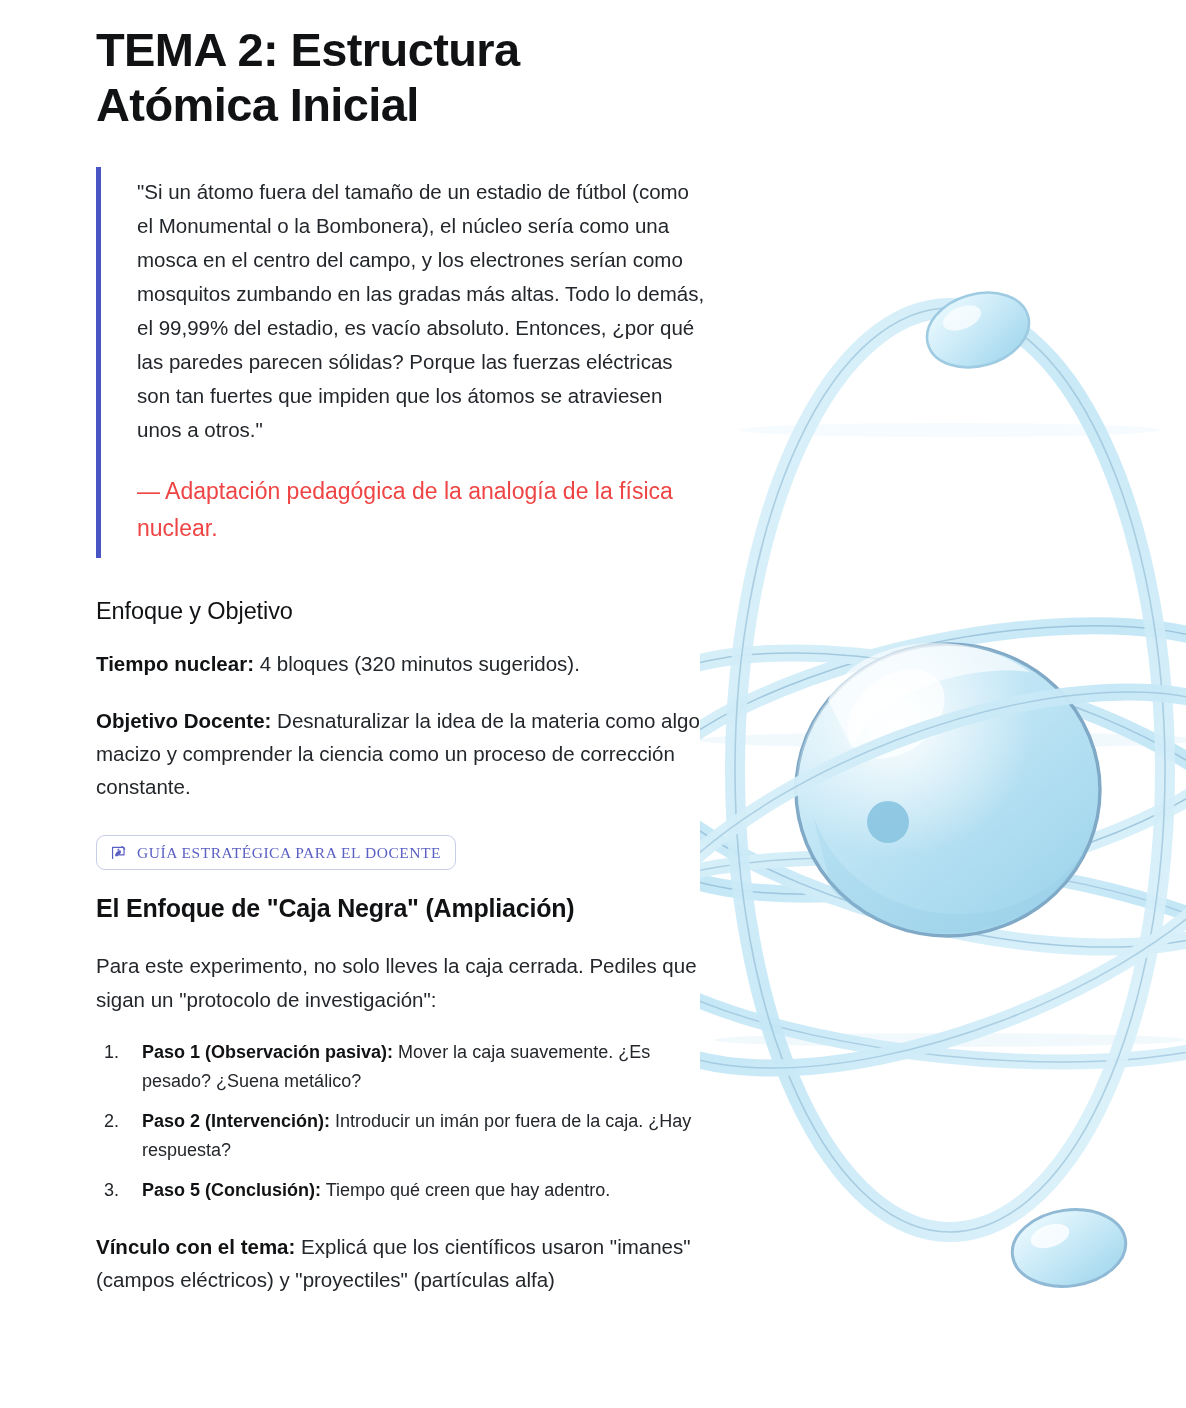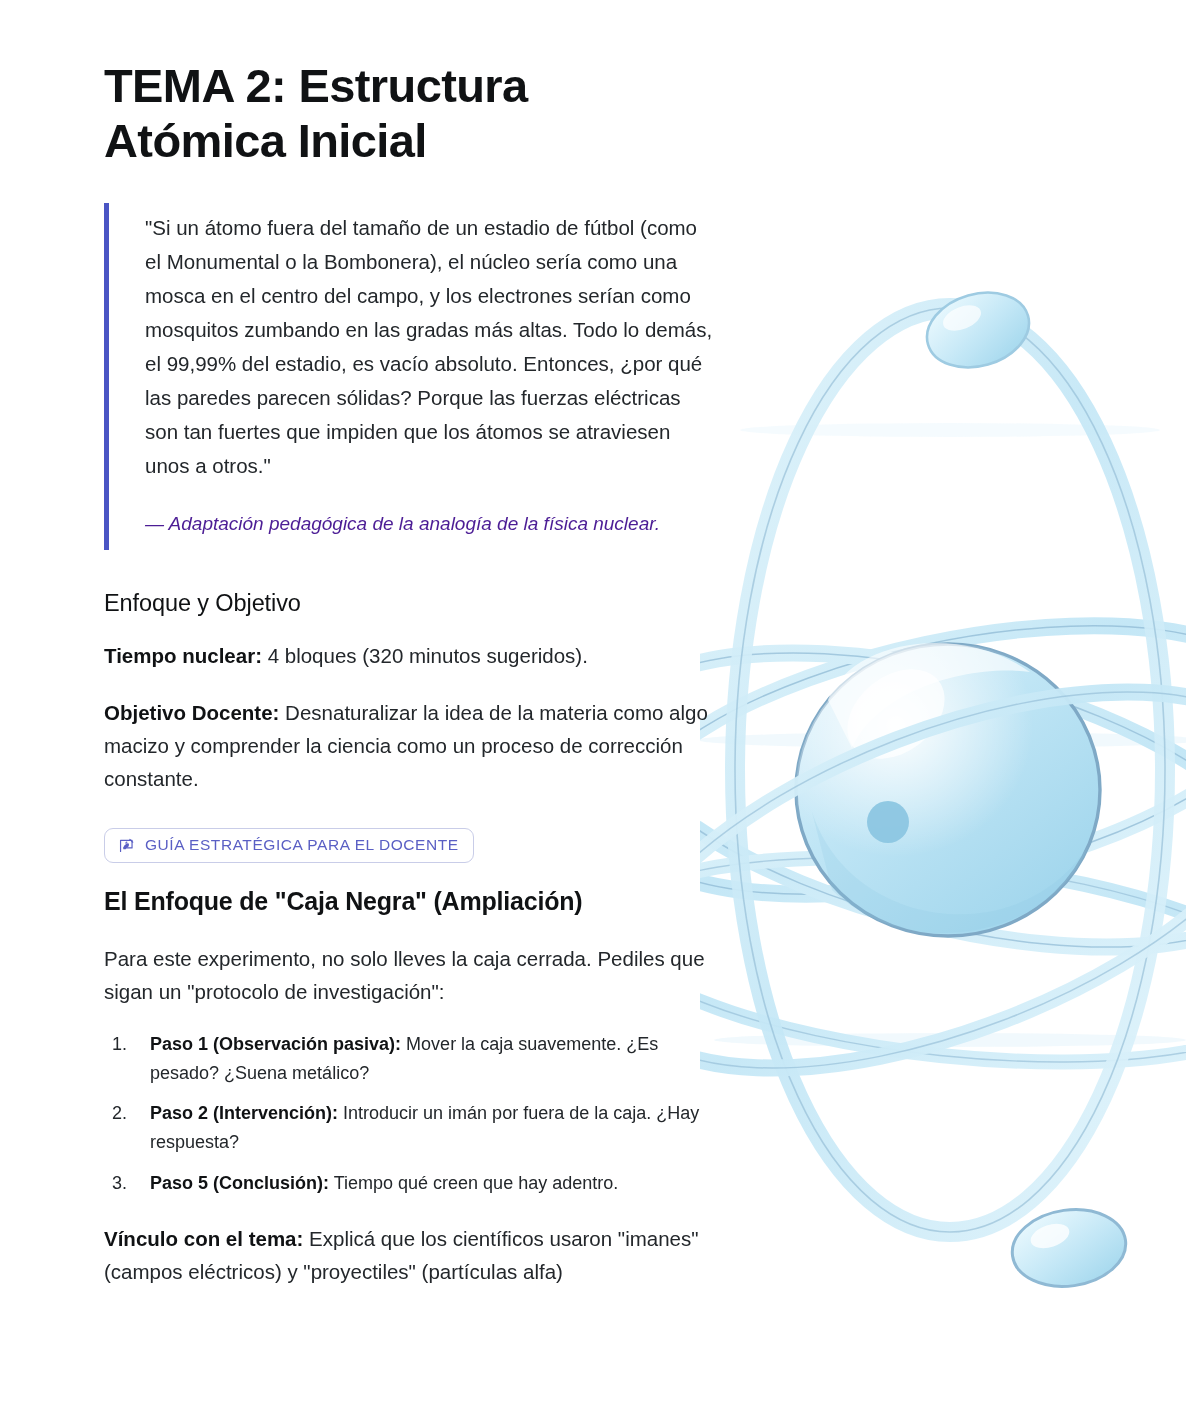--- a/index.html
+++ b/index.html
@@ -43,25 +43,24 @@
     left: 0;
     width: 486px;
     height: 1408px;
     display: block;
   }
 
   
   .content {
     position: absolute;
     top: 0;
-    left: 16px;
+    left: 8px;
     width: 700px;
     padding: 22px 0 0 88px;
     box-sizing: border-box;
-    margin-top: 36px;
   }
 
   .page-title {
     font-size: 47px;
     line-height: 1.18;
     font-weight: 700;
     letter-spacing: -0.6px;
     color: #101214;
     margin: 0 0 34px 0;
     max-width: 540px;
@@ -76,24 +75,23 @@
     max-width: 628px;
   }
   .quote-text {
     font-size: 20.5px;
     line-height: 1.66;
     color: #23272b;
     margin: 0;
     font-weight: 400;
   }
   .quote-attrib {
-    font-size: 19px;
+    font-size: 23px;
     line-height: 1.62;
-    font-style: italic;
-    color: #4c1d95;
+    color: #ef4444;
     margin: 26px 0 0 0;
   }
 
   
   .h-sec {
     font-size: 23.5px;
     font-weight: 400;
     color: #101214;
     letter-spacing: -0.1px;
     margin: 0 0 22px 0;
@@ -125,20 +123,21 @@
     border: 1.4px solid #c9cde8;
     border-radius: 9px;
     padding: 7px 14px 7px 12px;
     color: #5a5fc4;
     font-size: 15.5px;
     letter-spacing: 0.55px;
     background: #ffffff;
     margin: 8px 0 14px 0;
     line-height: 1;
     white-space: nowrap;
+    font-family: Liberation Serif, serif;
   }
   .badge .bicon {
     display: inline-flex;
     width: 19px;
     height: 19px;
     color: #5a5fc4;
     flex: 0 0 auto;
   }
   .badge .bicon svg { width: 19px; height: 19px; display: block; }
 

